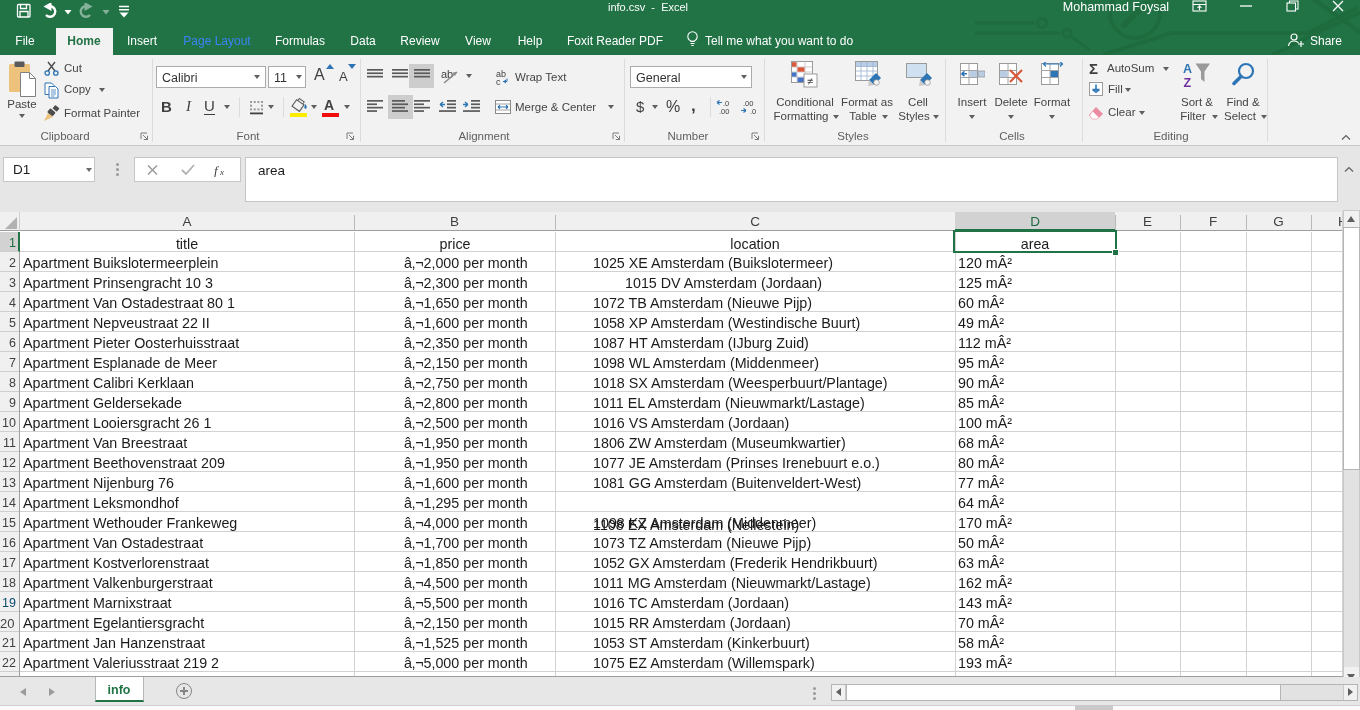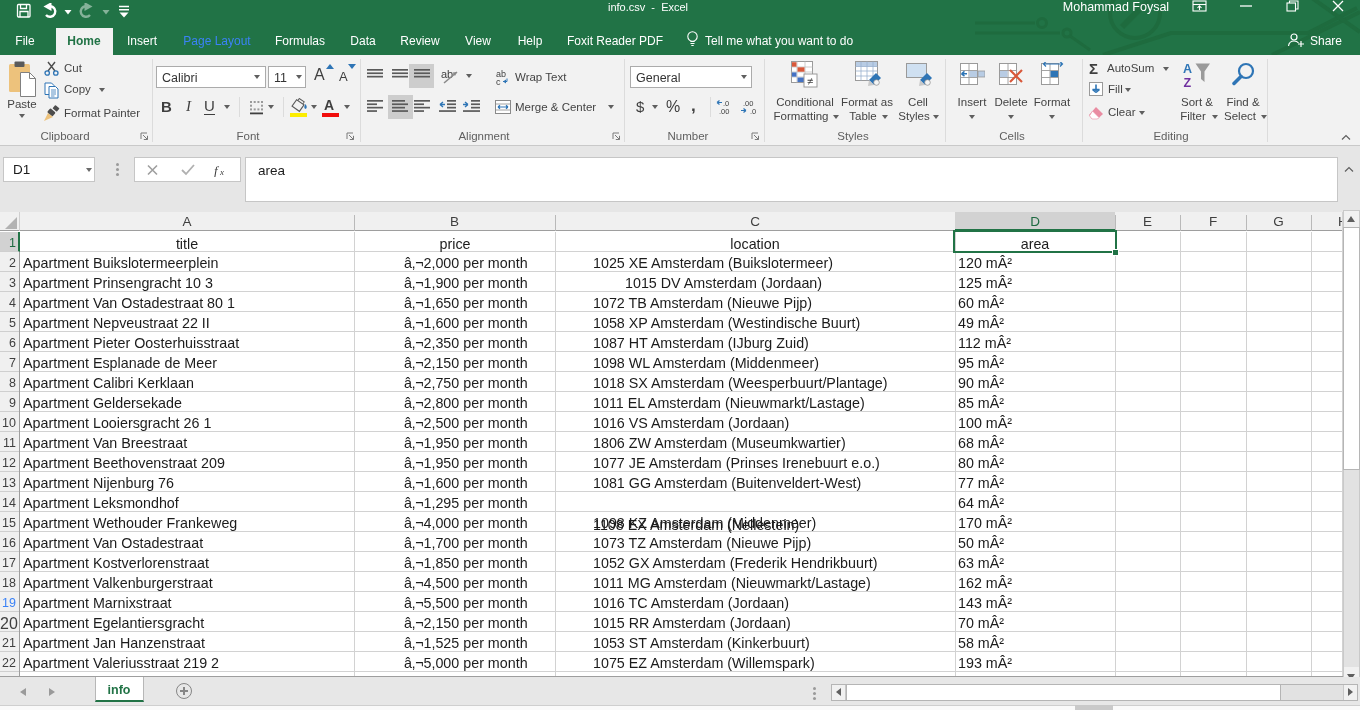--- a/index.html
+++ b/index.html
@@ -447,42 +447,42 @@
 <div class="ab" style="left:0;top:394px;width:16px;height:19px;line-height:19px;text-align:right;font-size:12.5px;color:#3f3f3f">9</div>
 <div class="ab" style="left:0;top:414px;width:16px;height:19px;line-height:19px;text-align:right;font-size:12.5px;color:#3f3f3f">10</div>
 <div class="ab" style="left:0;top:434px;width:16px;height:19px;line-height:19px;text-align:right;font-size:12.5px;color:#3f3f3f">11</div>
 <div class="ab" style="left:0;top:454px;width:16px;height:19px;line-height:19px;text-align:right;font-size:12.5px;color:#3f3f3f">12</div>
 <div class="ab" style="left:0;top:474px;width:16px;height:19px;line-height:19px;text-align:right;font-size:12.5px;color:#3f3f3f">13</div>
 <div class="ab" style="left:0;top:494px;width:16px;height:19px;line-height:19px;text-align:right;font-size:12.5px;color:#3f3f3f">14</div>
 <div class="ab" style="left:0;top:514px;width:16px;height:19px;line-height:19px;text-align:right;font-size:12.5px;color:#3f3f3f">15</div>
 <div class="ab" style="left:0;top:534px;width:16px;height:19px;line-height:19px;text-align:right;font-size:12.5px;color:#3f3f3f">16</div>
 <div class="ab" style="left:0;top:554px;width:16px;height:19px;line-height:19px;text-align:right;font-size:12.5px;color:#3f3f3f">17</div>
 <div class="ab" style="left:0;top:574px;width:16px;height:19px;line-height:19px;text-align:right;font-size:12.5px;color:#3f3f3f">18</div>
-<div class="ab" style="left:0;top:594px;width:16px;height:19px;line-height:19px;text-align:right;font-size:12.5px;color:#3b82f6">19</div>
-<div class="ab" style="left:0;top:614px;width:16px;height:19px;line-height:19px;text-align:center;font-size:16px;color:#3f3f3f">20</div>
+<div class="ab" style="left:0;top:594px;width:16px;height:19px;line-height:19px;text-align:right;font-size:12.5px;color:#0c4a6e">19</div>
+<div class="ab" style="left:0;top:614px;width:16px;height:19px;line-height:19px;text-align:left;font-size:13px;color:#3f3f3f">20</div>
 <div class="ab" style="left:0;top:634px;width:16px;height:19px;line-height:19px;text-align:right;font-size:12.5px;color:#404040">21</div>
 <div class="ab" style="left:0;top:654px;width:16px;height:19px;line-height:19px;text-align:right;font-size:12.5px;color:#3f3f3f">22</div>
 <div class="ab" style="left:354px;top:232px;width:1px;height:444px;background:#d2d2d2"></div>
 <div class="ab" style="left:555px;top:232px;width:1px;height:444px;background:#d2d2d2"></div>
 <div class="ab" style="left:955px;top:232px;width:1px;height:444px;background:#d2d2d2"></div>
 <div class="ab" style="left:1115px;top:232px;width:1px;height:444px;background:#d2d2d2"></div>
 <div class="ab" style="left:1180px;top:232px;width:1px;height:444px;background:#d2d2d2"></div>
 <div class="ab" style="left:1246px;top:232px;width:1px;height:444px;background:#d2d2d2"></div>
 <div class="ab" style="left:1311px;top:232px;width:1px;height:444px;background:#d2d2d2"></div>
 <div class="ab" style="left:1342px;top:212px;width:1px;height:464px;background:#d2d2d2"></div>
 <div class="ab cw" style="left:187px;top:235px;transform:translateX(-50%);line-height:19px">title</div>
 <div class="ab cw" style="left:455px;top:235px;transform:translateX(-50%);line-height:19px">price</div>
 <div class="ab cw" style="left:755px;top:235px;transform:translateX(-50%);line-height:19px">location</div>
 <div class="ab cw" style="left:1035px;top:235px;transform:translateX(-50%);line-height:19px">area</div>
 <div class="ab cw" style="left:23px;top:254px;line-height:19px">Apartment Buikslotermeerplein</div>
 <div class="ab cw" style="left:404px;top:254px;line-height:19px">â‚¬2,000 per month</div>
 <div class="ab cw" style="left:593px;top:254px;line-height:19px">1025 XE Amsterdam (Buikslotermeer)</div>
 <div class="ab cw" style="left:958px;top:254px;line-height:19px">120 mÂ²</div>
 <div class="ab cw" style="left:23px;top:274px;line-height:19px">Apartment Prinsengracht 10 3</div>
-<div class="ab cw" style="left:404px;top:274px;line-height:19px">â‚¬1,900 per month</div>
+<div class="ab cw" style="left:404px;top:274px;line-height:19px">â‚¬2,300 per month</div>
 <div class="ab cw" style="left:625px;top:274px;line-height:19px">1015 DV Amsterdam (Jordaan)</div>
 <div class="ab cw" style="left:958px;top:274px;line-height:19px">125 mÂ²</div>
 <div class="ab cw" style="left:23px;top:294px;line-height:19px">Apartment Van Ostadestraat 80 1</div>
 <div class="ab cw" style="left:404px;top:294px;line-height:19px">â‚¬1,650 per month</div>
 <div class="ab cw" style="left:593px;top:294px;line-height:19px">1072 TB Amsterdam (Nieuwe Pijp)</div>
 <div class="ab cw" style="left:958px;top:294px;line-height:19px">60 mÂ²</div>
 <div class="ab cw" style="left:23px;top:314px;line-height:19px">Apartment Nepveustraat 22 II</div>
 <div class="ab cw" style="left:404px;top:314px;line-height:19px">â‚¬1,600 per month</div>
 <div class="ab cw" style="left:593px;top:314px;line-height:19px">1058 XP Amsterdam (Westindische Buurt)</div>
 <div class="ab cw" style="left:958px;top:314px;line-height:19px">49 mÂ²</div>

